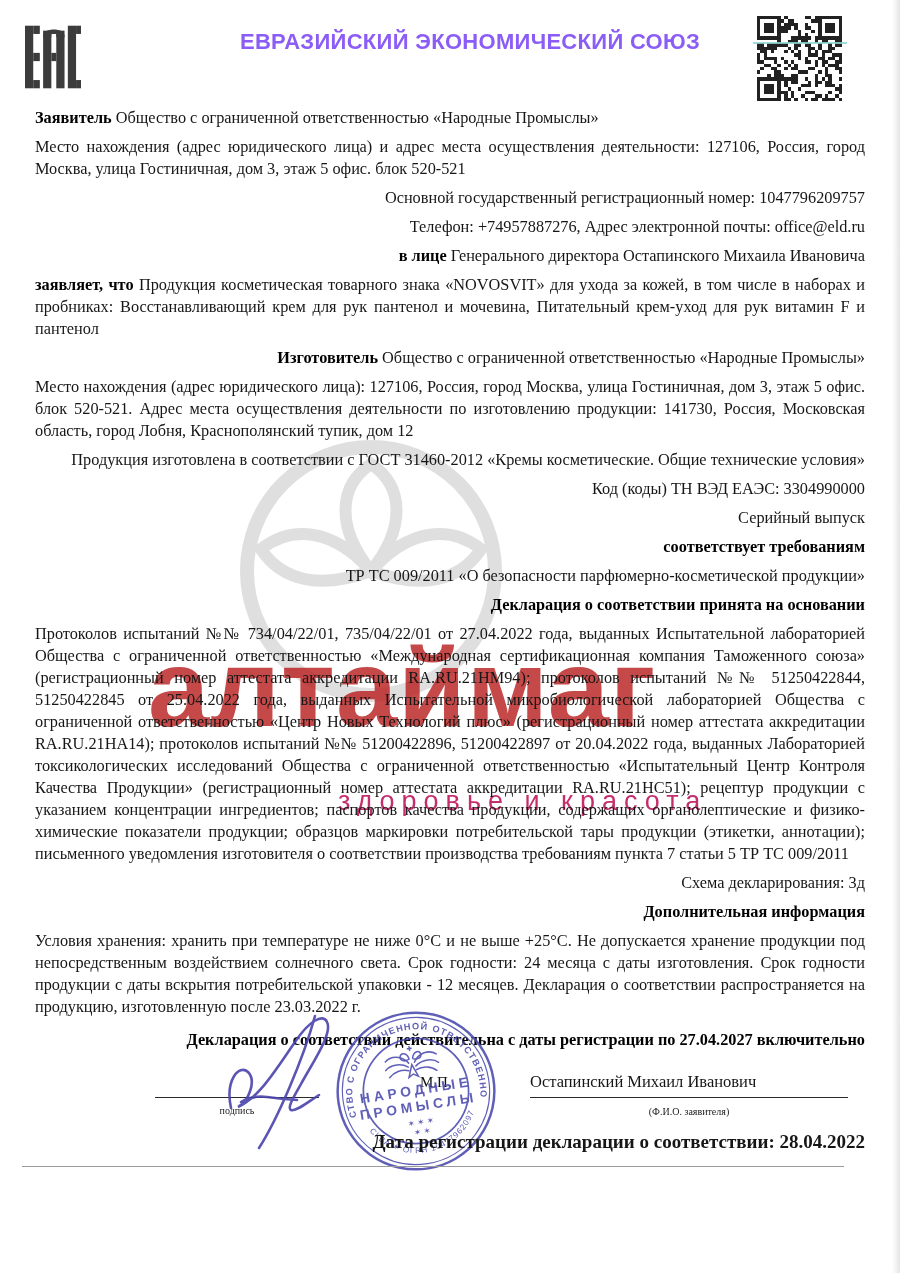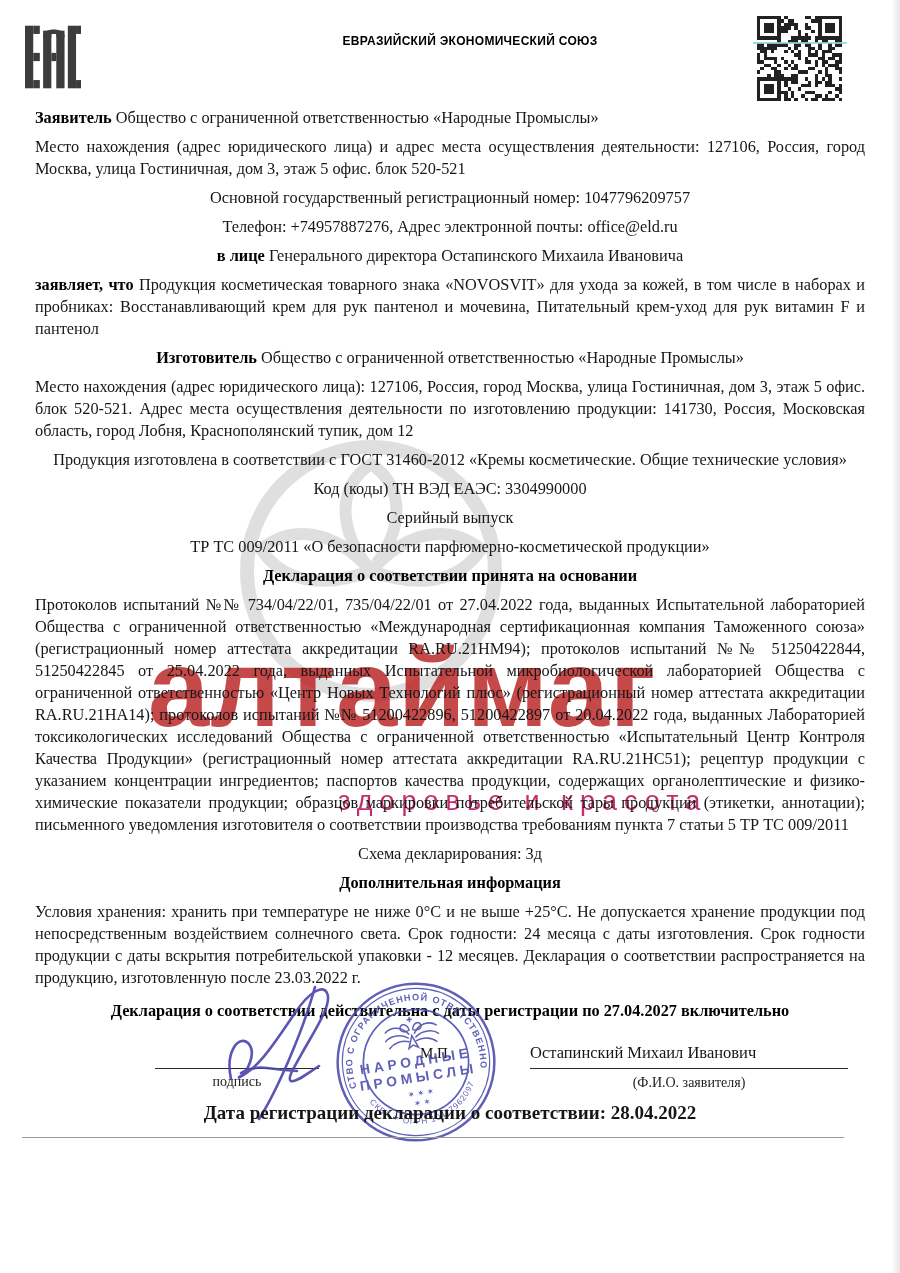--- a/index.html
+++ b/index.html
@@ -10,45 +10,45 @@
     color:#161616;
   }
   .scan-edge{position:absolute;right:0;top:0;width:8px;height:100%;
     background:linear-gradient(to right, rgba(0,0,0,0), rgba(0,0,0,0.10));pointer-events:none;z-index:6;}
 
   
   .eac-logo{position:absolute;left:25px;top:18px;width:56px;height:78px;z-index:2;}
   .title-block{
     position:absolute;left:calc(50% + 20px);top:28px;transform:translateX(-50%);
     text-align:right;font-family:"Liberation Sans","DejaVu Sans",sans-serif;
-    font-weight:bold;font-size:12px;line-height:27px;color:#000000;
+    font-weight:bold;font-size:22px;line-height:27px;color:#8b5cf6;
     white-space:nowrap;letter-spacing:.3px;z-index:2;
   }
   .qr-wrap{position:absolute;left:757px;top:16px;width:85px;height:85px;z-index:2;}
   .qr-artifact{position:absolute;left:-4px;top:26px;width:94px;height:2px;background:#8fd6d2;opacity:.85;}
 
   
   .wm{position:absolute;z-index:0;pointer-events:none;
       font-family:"Liberation Sans","DejaVu Sans",sans-serif;}
   .wm-emblem{left:238px;top:438px;}
   .wm-line1{left:148px;top:624px;font-size:110px;font-weight:bold;color:#b91c1c;opacity:.8;letter-spacing:1px;}
   .wm-line2{left:338px;top:786px;font-size:27px;color:#be185d;opacity:.9;letter-spacing:7px;}
 
   
   .doc{position:relative;z-index:1;padding:100px 28px 0 28px;font-size:16.3px;line-height:22px;}
   .doc p{margin:7px;text-align:justify;}
-  .doc p.nj{text-align:center;}
+  .doc p.nj{text-align:right;}
   b{color:#000;}
 
   
   .sig-block{position:relative;height:64px;margin-top:9px;z-index:1;}
   .sig-line{position:absolute;border-top:1.6px solid #2a2a2a;height:0;}
   .sig-line-left{left:127px;width:164px;top:37px;}
   .sig-line-right{left:502px;width:318px;top:37px;}
-  .sig-caption{position:absolute;font-size:14px;color:#222;text-align:center;}
+  .sig-caption{position:absolute;font-size:10px;color:#222;text-align:center;}
   .cap-podpis{left:127px;width:164px;top:40px;}
   .cap-fio{left:502px;width:318px;top:41px;}
   .signer-name{position:absolute;left:502px;width:318px;top:11px;text-align:left;font-size:16.5px;}
   .mp-mark{position:absolute;left:392px;top:11px;font-size:15px;color:#111;z-index:1;}
   .stamp{position:absolute;left:302px;top:-55px;width:172px;height:172px;z-index:3;opacity:.88;}
   .handsig{position:absolute;left:187px;top:-52px;width:240px;height:145px;z-index:4;opacity:.9;}
 
   .reg-line{margin-top:7px;font-weight:bold;font-size:16.5px;position:relative;z-index:1;}
   .date-line{margin-top:21px;font-weight:bold;font-size:19px;position:relative;z-index:1;}
   .bottom-rule{margin:13px 0 0 -6px;width:822px;border:none;border-top:1.6px solid #9b9b9b;position:relative;z-index:1;}
@@ -325,20 +325,21 @@
     <p>Место нахождения (адрес юридического лица) и адрес места осуществления деятельности: 127106, Россия, город Москва, улица Гостиничная, дом 3, этаж 5 офис. блок 520-521</p>
     <p class="nj">Основной государственный регистрационный номер: 1047796209757</p>
     <p class="nj">Телефон: +74957887276, Адрес электронной почты: office@eld.ru</p>
     <p class="nj"><b>в лице </b><span>Генерального директора Остапинского Михаила Ивановича</span></p>
     <p><b>заявляет, что </b><span>Продукция косметическая товарного знака «NOVOSVIT» для ухода за кожей, в том числе в наборах и пробниках: Восстанавливающий крем для рук пантенол и мочевина, Питательный крем-уход для рук витамин F и пантенол</span></p>
     <p class="nj"><b>Изготовитель </b><span>Общество с ограниченной ответственностью «Народные Промыслы»</span></p>
     <p>Место нахождения (адрес юридического лица): 127106, Россия, город Москва, улица Гостиничная, дом 3, этаж 5 офис. блок 520-521. Адрес места осуществления деятельности по изготовлению продукции: 141730, Россия, Московская область, город Лобня, Краснополянский тупик, дом 12</p>
     <p class="nj">Продукция изготовлена в соответствии с ГОСТ 31460-2012 «Кремы косметические. Общие технические условия»</p>
     <p class="nj">Код (коды) ТН ВЭД ЕАЭС: 3304990000</p>
     <p class="nj">Серийный выпуск</p>
+    <p class="nj"><b>соответствует требованиям</b></p>
     <p class="nj">ТР ТС 009/2011 «О безопасности парфюмерно-косметической продукции»</p>
     <p class="nj"><b>Декларация о соответствии принята на основании</b></p>
     <p>Протоколов испытаний №№ 734/04/22/01, 735/04/22/01 от 27.04.2022 года, выданных Испытательной лабораторией Общества с ограниченной ответственностью «Международная сертификационная компания Таможенного союза» (регистрационный номер аттестата аккредитации RA.RU.21НМ94); протоколов испытаний №№ 51250422844, 51250422845 от 25.04.2022 года, выданных Испытательной микробиологической лабораторией Общества с ограниченной ответственностью «Центр Новых Технологий плюс» (регистрационный номер аттестата аккредитации RA.RU.21НА14); протоколов испытаний №№ 51200422896, 51200422897 от 20.04.2022 года, выданных Лабораторией токсикологических исследований Общества с ограниченной ответственностью «Испытательный Центр Контроля Качества Продукции» (регистрационный номер аттестата аккредитации RA.RU.21НС51); рецептур продукции с указанием концентрации ингредиентов; паспортов качества продукции, содержащих органолептические и физико-химические показатели продукции; образцов маркировки потребительской тары продукции (этикетки, аннотации); письменного уведомления изготовителя о соответствии производства требованиям пункта 7 статьи 5 ТР ТС 009/2011</p>
     <p class="nj">Схема декларирования: 3д</p>
     <p class="nj"><b>Дополнительная информация</b></p>
     <p style="margin-bottom:11px;">Условия хранения: хранить при температуре не ниже 0°С и не выше +25°С. Не допускается хранение продукции под непосредственным воздействием солнечного света. Срок годности: 24 месяца с даты изготовления. Срок годности продукции с даты вскрытия потребительской упаковки - 12 месяцев. Декларация о соответствии распространяется на продукцию, изготовленную после 23.03.2022 г.</p>
     <p class="nj"><b>Декларация о соответствии действительна с даты регистрации по 27.04.2027 включительно</b></p>
 
     <div class="sig-block">
       <span class="mp-mark">М.П.</span>

